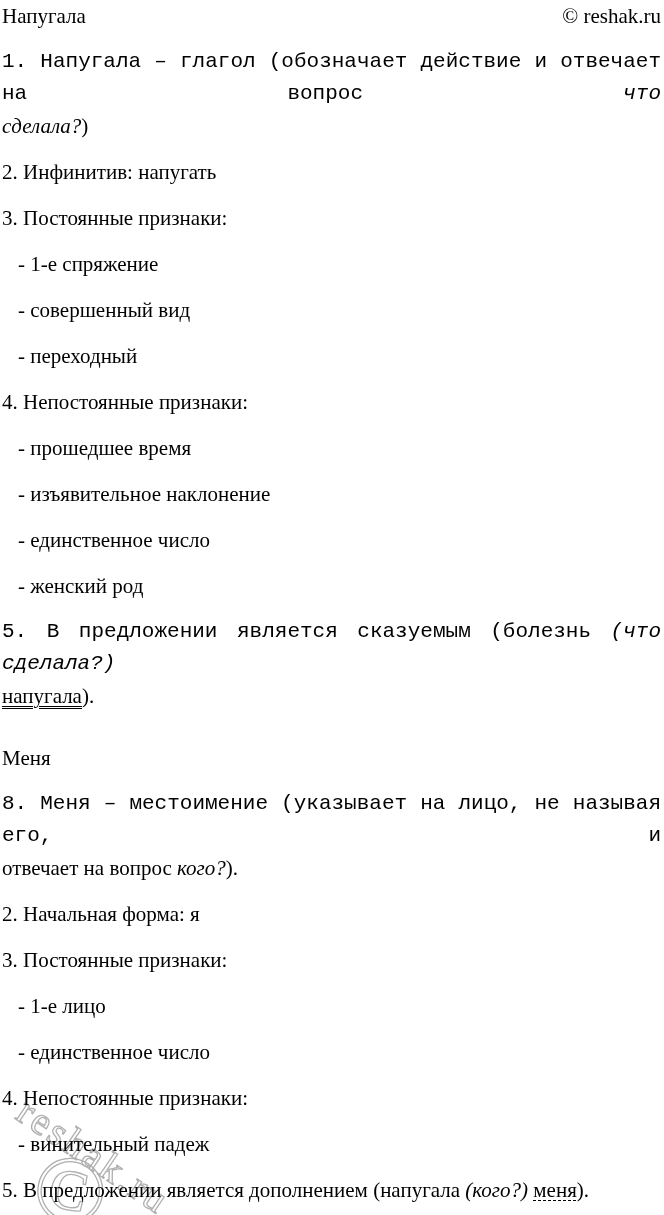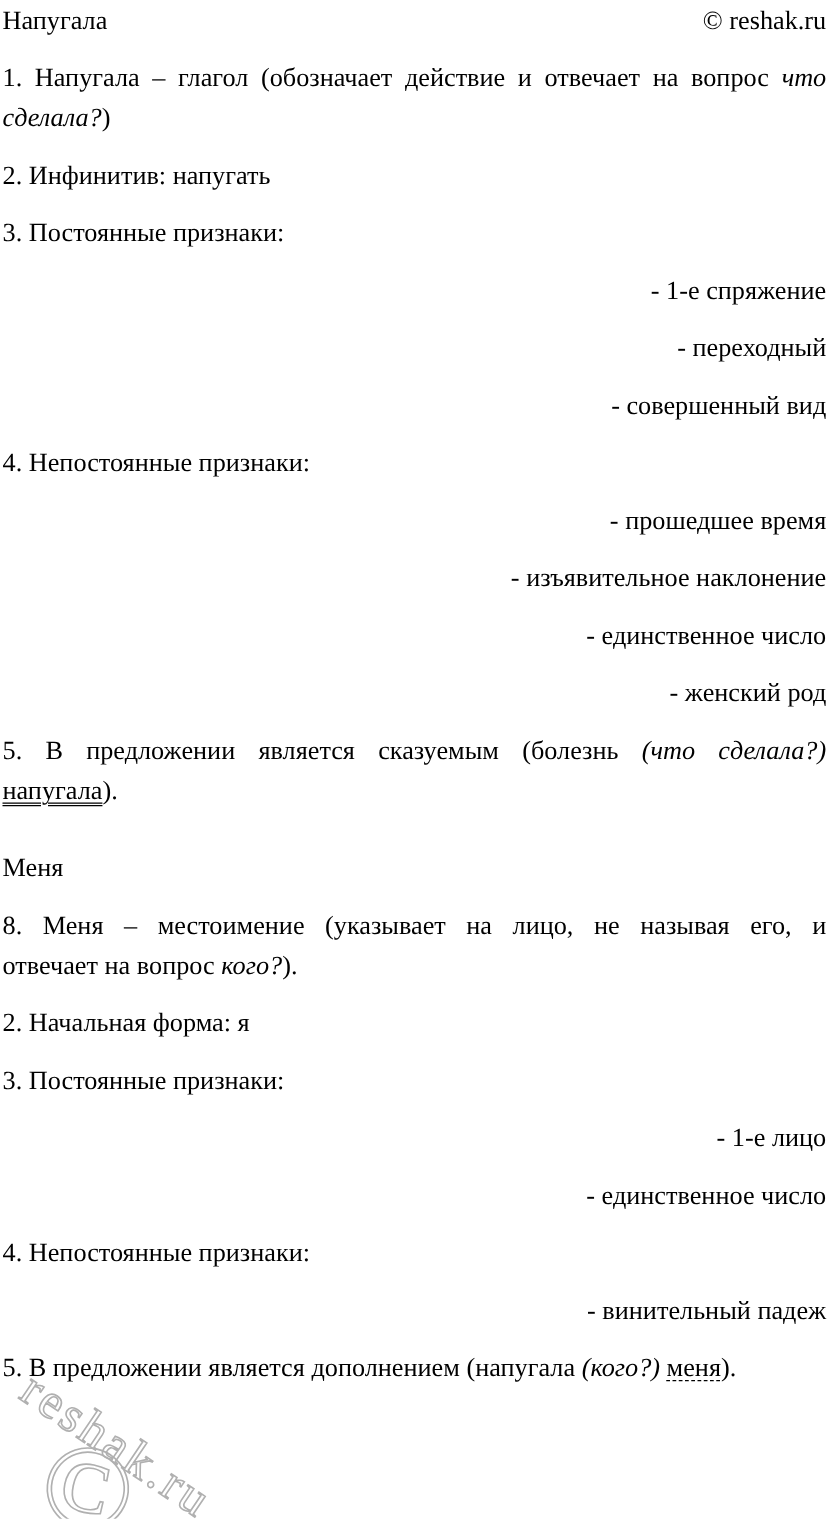--- a/index.html
+++ b/index.html
@@ -17,25 +17,25 @@
   }
   .content {
     position: relative; z-index: 1;
     padding: 0 3px 0 2px;
   }
   header.row {
     display: flex; justify-content: space-between; align-items: baseline;
     margin: 0 0 14px 0;
   }
   p.item { margin: 0 0 14px 0; }
-  p.item.sub { padding-left: 16px; text-align: right; }
+  p.item.sub { padding-left: 16px; }
   p.section-title { margin: 0 0 14px 0; }
   .gap-top { margin-top: 30px !important; }
   .line { display: block; }
-  .line.jl { text-align: justify; text-align-last: justify; }
+  .line.jl { text-align: justify; text-align-last: justify; font-family: Liberation Mono, monospace; }
   .it { font-style: italic; }
   .u-double {
     text-decoration-line: underline;
     text-decoration-style: double;
     text-decoration-thickness: 1px;
     text-underline-offset: 3px;
   }
   .u-dashed {
     text-decoration-line: underline;
     text-decoration-style: dashed;
@@ -72,24 +72,24 @@
         <p class="item">
           <span class="line"><span>2. Инфинитив: напугать</span></span>
         </p>
         <p class="item">
           <span class="line"><span>3. Постоянные признаки:</span></span>
         </p>
         <p class="item sub">
           <span class="line"><span>- 1-е спряжение</span></span>
         </p>
         <p class="item sub">
-          <span class="line"><span>- переходный</span></span>
+          <span class="line"><span>- совершенный вид</span></span>
         </p>
         <p class="item sub">
-          <span class="line"><span>- совершенный вид</span></span>
+          <span class="line"><span>- переходный</span></span>
         </p>
         <p class="item">
           <span class="line"><span>4. Непостоянные признаки:</span></span>
         </p>
         <p class="item sub">
           <span class="line"><span>- прошедшее время</span></span>
         </p>
         <p class="item sub">
           <span class="line"><span>- изъявительное наклонение</span></span>
         </p>

